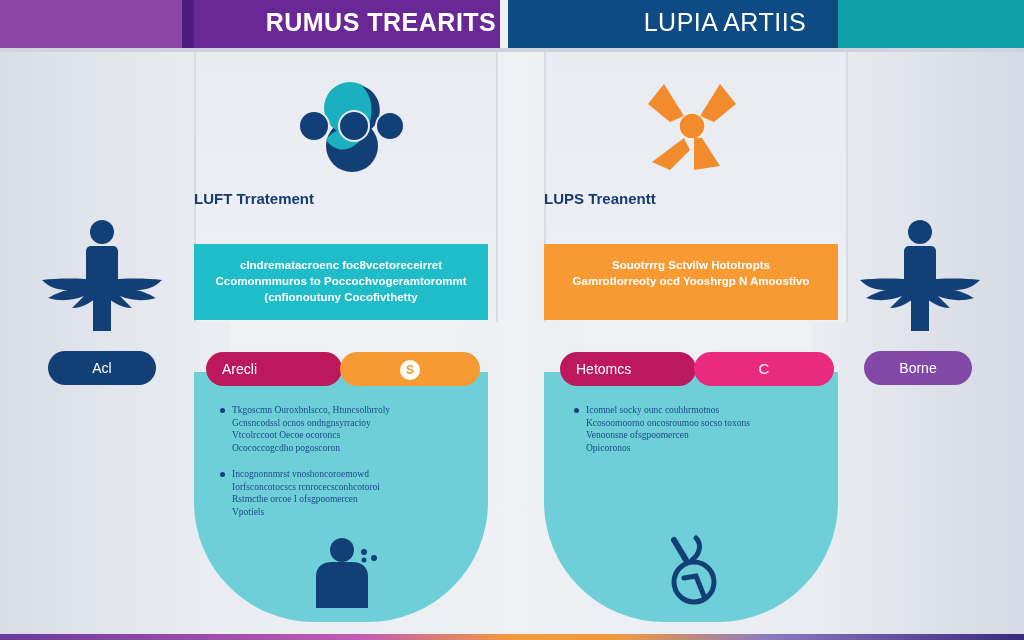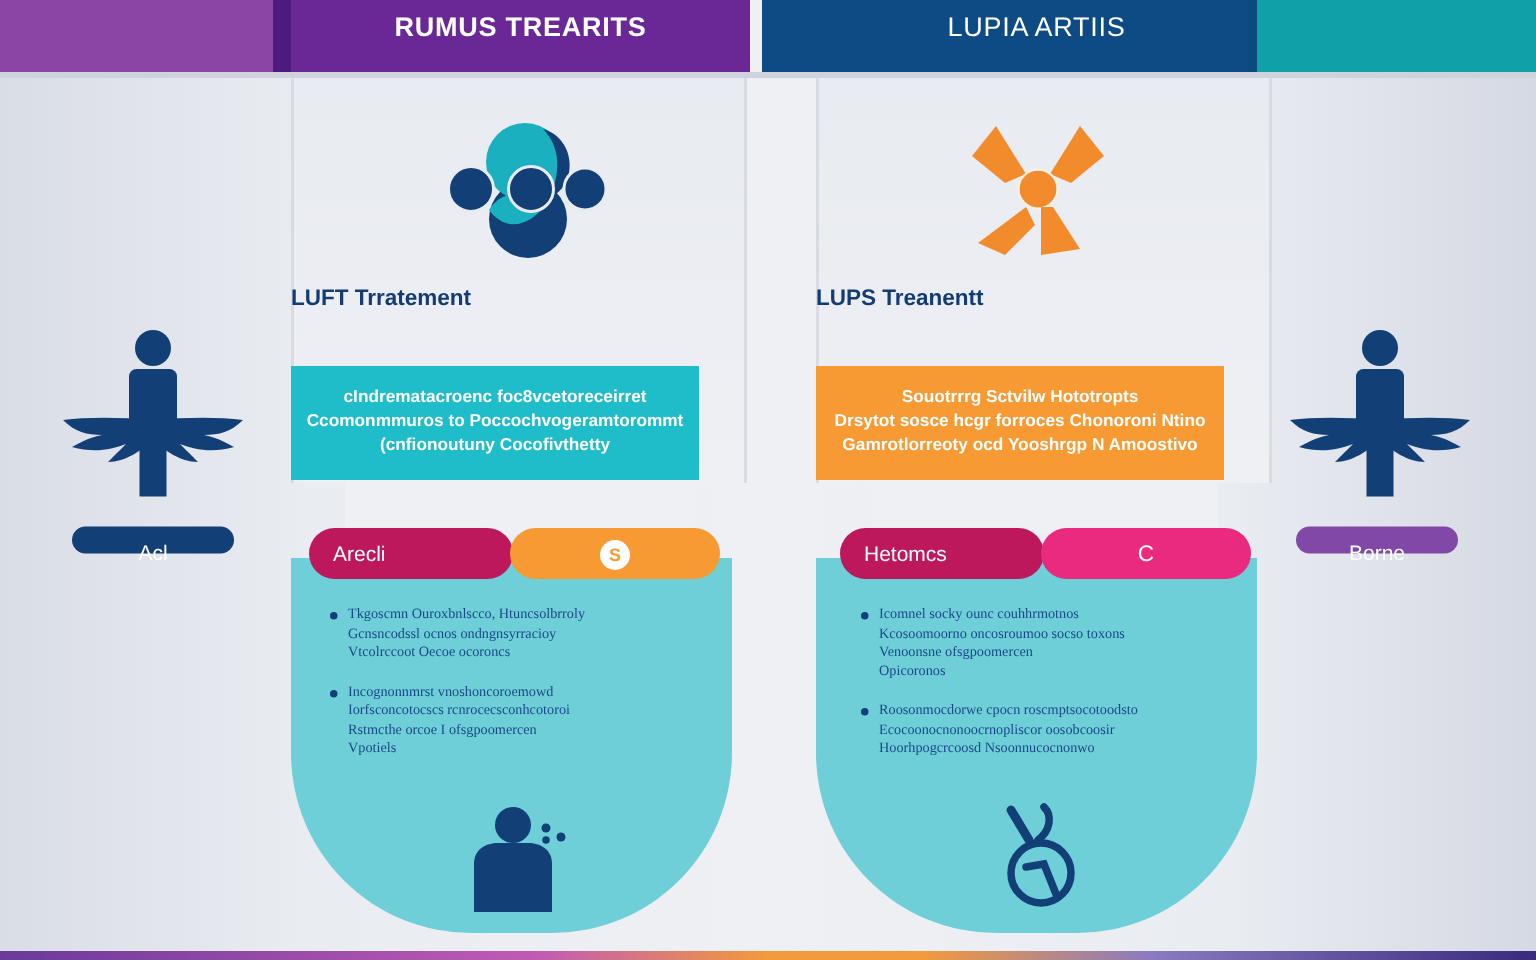--- a/index.html
+++ b/index.html
@@ -8,43 +8,44 @@
       position: relative;
       font-family: "Liberation Sans", sans-serif;
       background: linear-gradient(90deg, #d9dde6 0%, #e9ecf1 20%, #eef0f4 50%, #e9ecf1 80%, #d5d9e3 100%);
     }
     .topbar { position: absolute; top: 0; left: 0; width: 1024px; height: 48px; }
     .tb-left { position: absolute; left: 0; top: 0; width: 182px; height: 48px; background: #8b45a5; }
     .tb-purple { position: absolute; left: 182px; top: 0; width: 318px; height: 48px; background: #6a2896; border-left: 12px solid #4d1a7d; }
     .tb-blue { position: absolute; left: 508px; top: 0; width: 324px; height: 48px; background: #0e4a84; }
     .tb-teal { position: absolute; left: 832px; top: 0; width: 192px; height: 48px; background: #0fa0a8; border-left: 6px solid #0b4a7a; }
     .tb-title {
-      position: absolute; top: 8px; color: #fff; font-weight: bold; font-size: 18px; letter-spacing: 0.5px;
+      position: absolute; top: 8px; color: #fff; font-weight: bold; font-size: 25px; letter-spacing: 0.5px;
       text-align: center;
+      margin-left: 34px;
     }
     .underbar { position: absolute; top: 48px; left: 0; width: 1024px; height: 4px; background: #cfd3de; }
 
     .col {
       position: absolute; top: 52px; width: 304px; height: 570px;
     }
     .col-left { left: 194px; }
     .col-right { left: 520px; margin-left: 24px; }
     .col-frame {
       position: absolute; left: 0; top: 0; width: 304px; height: 270px;
       background: linear-gradient(180deg, #e8ebf1 0%, #eef0f4 100%);
       border-left: 2px solid #d8dbe3; border-right: 2px solid #d8dbe3;
     }
 
     .logo { position: absolute; left: 0; width: 304px; top: 14px; height: 120px; }
     .col-caption {
       position: absolute; top: 138px; width: 256px; text-align: left;
       color: #143c73; font-weight: bold; font-size: 15px;
     }
     .banner {
-      position: absolute; top: 192px; height: 76px; width: 272px; left: 0;
+      position: absolute; top: 192px; height: 76px; width: 294px; left: 0;
       color: #fff; font-size: 11.5px; font-weight: bold; text-align: center; line-height: 16px;
       padding-top: 13px;
     }
     .banner-teal { background: #1fbcca; }
     .banner-orange { background: #f79a33; }
 
     .mid-panel { position: absolute; top: 268px; left: 36px; width: 232px; height: 36px; background: #eef0f4; }
 
     .bowl {
       position: absolute; top: 320px; left: 0; width: 294px; height: 250px;
@@ -65,21 +66,21 @@
 
     .bullets { position: absolute; top: 352px; left: 24px; width: 260px; color: #1a4a86; font-size: 9.5px; line-height: 12.5px; font-family: Liberation Serif, serif; }
     .bullet { position: relative; padding-left: 14px; margin-bottom: 14px; }
     .bullet::before {
       content: ""; position: absolute; left: 2px; top: 4px; width: 5px; height: 5px; border-radius: 50%; background: #123f75;
     }
     .bottom-icon { position: absolute; top: 478px; left: 0; width: 294px; height: 84px; }
 
     .side-fig { position: absolute; top: 218px; width: 130px; height: 120px; }
     .side-pill {
-      position: absolute; top: 351px; height: 18px; border-radius: 17px; color: #fff; font-size: 14px;
+      position: absolute; top: 351px; height: 34px; border-radius: 17px; color: #fff; font-size: 14px;
       text-align: center; line-height: 34px;
     }
     .side-left { left: 38px; }
     .side-right { left: 856px; }
     .pill-ac { left: 48px; width: 108px; background: #123f75; }
     .pill-bo { left: 864px; width: 108px; background: #8148a8; }
 
     .bottom-strip {
       position: absolute; left: 0; top: 634px; width: 1024px; height: 6px;
       background: linear-gradient(90deg, #6a3a9a 0%, #c15bb5 35%, #f39a3c 50%, #f39a3c 60%, #8a7ac0 75%, #3a2a7c 100%);
@@ -139,20 +140,21 @@
     <div class="pill pill-a">Arecli</div>
     <div class="pill pill-b" style="background:#f79a33;">
       <span class="badge">S</span>
     </div>
   </div>
   <div class="bullets">
     <div class="bullet">
       <div>Tkgoscmn Ouroxbnlscco, Htuncsolbrroly</div>
       <div>Gcnsncodssl ocnos ondngnsyrracioy</div>
       <div>Vtcolrccoot Oecoe ocoroncs</div>
+      <div>Ocococcogcdho pogoscoron</div>
     </div>
     <div class="bullet">
       <div>Incognonnmrst vnoshoncoroemowd</div>
       <div>Iorfsconcotocscs rcnrocecsconhcotoroi</div>
       <div>Rstmcthe orcoe I ofsgpoomercen</div>
       <div>Vpotiels</div>
     </div>
   </div>
   <svg class="bottom-icon" viewBox="0 0 294 84">
     <circle cx="148" cy="20" r="12" fill="#123f75"></circle>
@@ -168,43 +170,37 @@
   <svg class="logo" viewBox="0 0 304 120">
     <path d="M104 38 L120 18 L140 50 L126 56 Z" fill="#f28b2c"></path>
     <path d="M192 38 L176 18 L156 50 L170 56 Z" fill="#f28b2c"></path>
     <circle cx="148" cy="60" r="13" fill="#f28b2c" stroke="#fdf1e3" stroke-width="1.5"></circle>
     <path d="M140 72 L108 96 L126 104 L146 84 Z" fill="#f28b2c"></path>
     <path d="M150 72 L150 104 L176 100 L158 72 Z" fill="#f28b2c"></path>
   </svg>
   <div class="col-caption">LUPS Treanentt</div>
   <div class="banner banner-orange">
     <div>Souotrrrg Sctvilw Hototropts</div>
-    <div>Drsytot sosce hcgr forroces Chonoroni Ntino</div>
     <div>Gamrotlorreoty ocd Yooshrgp N Amoostivo</div>
   </div>
   <div class="mid-panel"></div>
   <div class="bowl"></div>
   <div class="pill-row" style="left:16px;">
     <div class="pill pill-a">Hetomcs</div>
     <div class="pill pill-b" style="background:#ea2a7e;">
       <span style="font-size:15px;">C</span>
     </div>
   </div>
   <div class="bullets" style="left:28px;">
     <div class="bullet">
       <div>Icomnel socky ounc couhhrmotnos</div>
       <div>Kcosoomoorno oncosroumoo socso toxons</div>
       <div>Venoonsne ofsgpoomercen</div>
       <div>Opicoronos</div>
     </div>
-    <div class="bullet">
-      <div>Roosonmocdorwe cpocn roscmptsocotoodsto</div>
-      <div>Ecocoonocnonoocrnopliscor oosobcoosir</div>
-      <div>Hoorhpogcrcoosd Nsoonnucocnonwo</div>
-    </div>
   </div>
   <svg class="bottom-icon" viewBox="0 0 294 84">
     <circle cx="150" cy="52" r="20" fill="none" stroke="#123f75" stroke-width="5"></circle>
     <path d="M130 10 L142 30" stroke="#123f75" stroke-width="6" stroke-linecap="round"></path>
     <path d="M152 8 C158 14 156 24 148 30" stroke="#123f75" stroke-width="5" fill="none" stroke-linecap="round"></path>
     <path d="M140 48 L152 46 L160 66" stroke="#123f75" stroke-width="5" fill="none" stroke-linecap="round"></path>
   </svg>
 </div>
 
 <div class="bottom-strip"></div>

